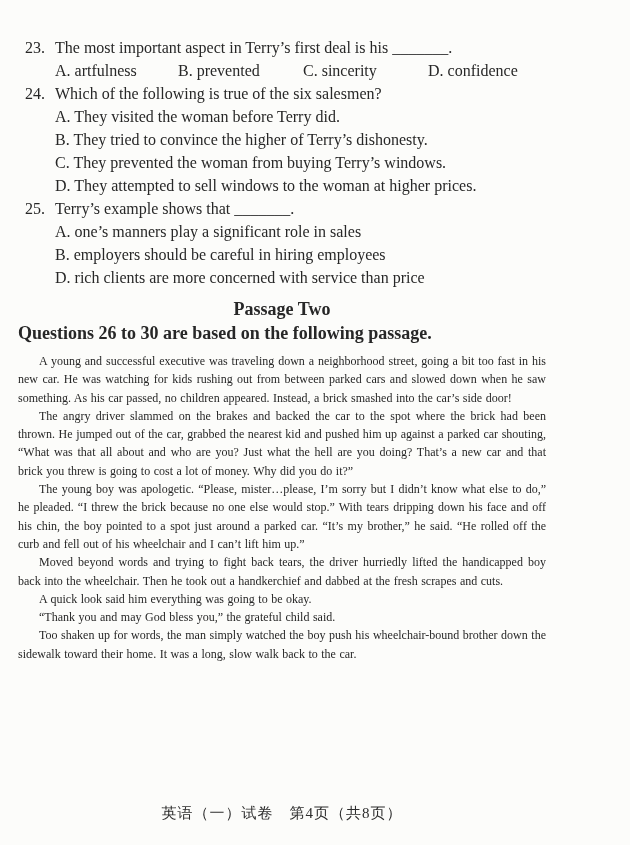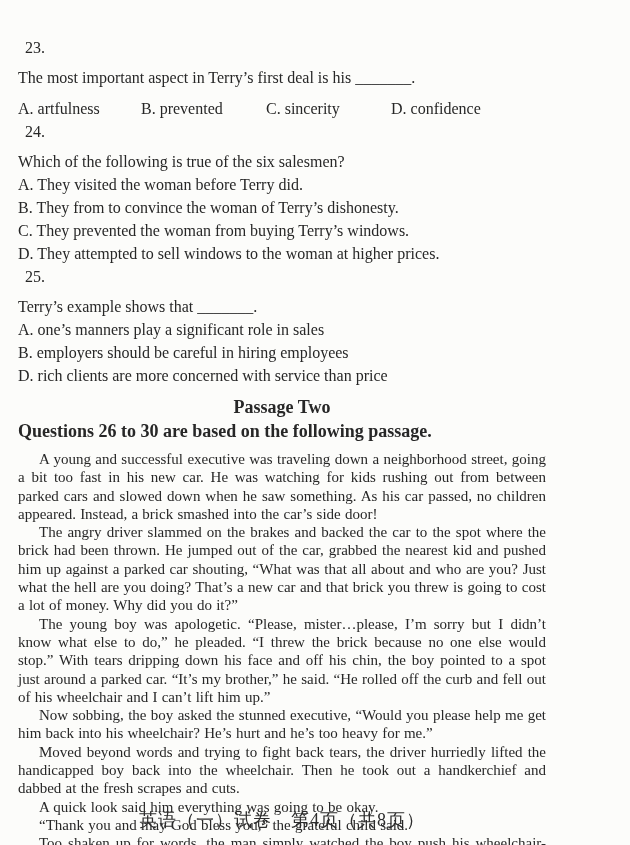--- a/index.html
+++ b/index.html
@@ -22,34 +22,32 @@
   }
   .content {
     padding: 36px 84px 0 18px;
   }
 
   
   .question {
     display: flex;
     font-size: 16px;
     line-height: 23px;
-    flex-direction: column;
   }
   .q-num {
     flex: 0 0 30px;
     padding-left: 7px;
     box-sizing: content-box;
   }
   .q-body {
     flex: 1;
     min-width: 0;
   }
   .opt-row {
     display: flex;
-    margin-top: 8px;
   }
   .opt-row .opt { display: block; white-space: nowrap; }
   .opt-row .opt-a { width: 123px; }
   .opt-row .opt-b { width: 125px; }
   .opt-row .opt-c { width: 125px; }
   .opt-row .opt-d { flex: 1; }
   .opt-line { display: block; }
 
   
   .passage-title {
@@ -62,35 +60,35 @@
   .passage-instruction {
     font-weight: bold;
     font-size: 18px;
     line-height: 24px;
   }
   .passage-body {
     margin-top: 7px;
   }
   .passage-body p {
     margin: 0;
-    font-size: 15px;
+    font-size: 12px;
     line-height: 18.3px;
     text-align: justify;
     text-indent: 21px;
     word-spacing: 0.5px;
   }
 
   
   .footer {
     position: absolute;
     left: 18px;
-    bottom: 13px;
+    bottom: 22px;
     width: 528px;
     text-align: center;
-    font-size: 18px;
+    font-size: 15px;
     letter-spacing: 1px;
     color: #2c2c2c;
   }
 </style>
 </head>
 <body>
 
 <div class="page">
   <div class="content">
 
@@ -105,21 +103,21 @@
           <span class="opt opt-d">D. confidence</span>
         </div>
       </div>
     </div>
 
     <div class="question">
       <div class="q-num">24.</div>
       <div class="q-body">
         <div>Which of the following is true of the six salesmen?</div>
         <span class="opt-line">A. They visited the woman before Terry did.</span>
-        <span class="opt-line">B. They from to convince the woman of Terry’s dishonesty.</span>
+        <span class="opt-line">B. They tried to convince the higher of Terry’s dishonesty.</span>
         <span class="opt-line">C. They prevented the woman from buying Terry’s windows.</span>
         <span class="opt-line">D. They attempted to sell windows to the woman at higher prices.</span>
       </div>
     </div>
 
     <div class="question">
       <div class="q-num">25.</div>
       <div class="q-body">
         <div>Terry’s example shows that _______.</div>
         <span class="opt-line">A. one’s manners play a significant role in sales</span>
@@ -128,21 +126,20 @@
       </div>
     </div>
 
     <div>
       <div class="passage-title">Passage Two</div>
       <div class="passage-instruction">Questions 26 to 30 are based on the following passage.</div>
       <div class="passage-body">
         <p>A young and successful executive was traveling down a neighborhood street, going a bit too fast in his new car. He was watching for kids rushing out from between parked cars and slowed down when he saw something. As his car passed, no children appeared. Instead, a brick smashed into the car’s side door!</p>
         <p>The angry driver slammed on the brakes and backed the car to the spot where the brick had been thrown. He jumped out of the car, grabbed the nearest kid and pushed him up against a parked car shouting, “What was that all about and who are you? Just what the hell are you doing? That’s a new car and that brick you threw is going to cost a lot of money. Why did you do it?”</p>
         <p>The young boy was apologetic. “Please, mister…please, I’m sorry but I didn’t know what else to do,” he pleaded. “I threw the brick because no one else would stop.” With tears dripping down his face and off his chin, the boy pointed to a spot just around a parked car. “It’s my brother,” he said. “He rolled off the curb and fell out of his wheelchair and I can’t lift him up.”</p>
-        <p>Now sobbing, the boy asked the stunned executive, “Would you please help me get him back into his wheelchair? He’s hurt and he’s too heavy for me.”</p>
         <p>Moved beyond words and trying to fight back tears, the driver hurriedly lifted the handicapped boy back into the wheelchair. Then he took out a handkerchief and dabbed at the fresh scrapes and cuts.</p>
         <p>A quick look said him everything was going to be okay.</p>
         <p>“Thank you and may God bless you,” the grateful child said.</p>
         <p>Too shaken up for words, the man simply watched the boy push his wheelchair-bound brother down the sidewalk toward their home. It was a long, slow walk back to the car.</p>
       </div>
     </div>
 
   </div>
 
   <div class="footer">英语（一）试卷　第4页（共8页）</div>

